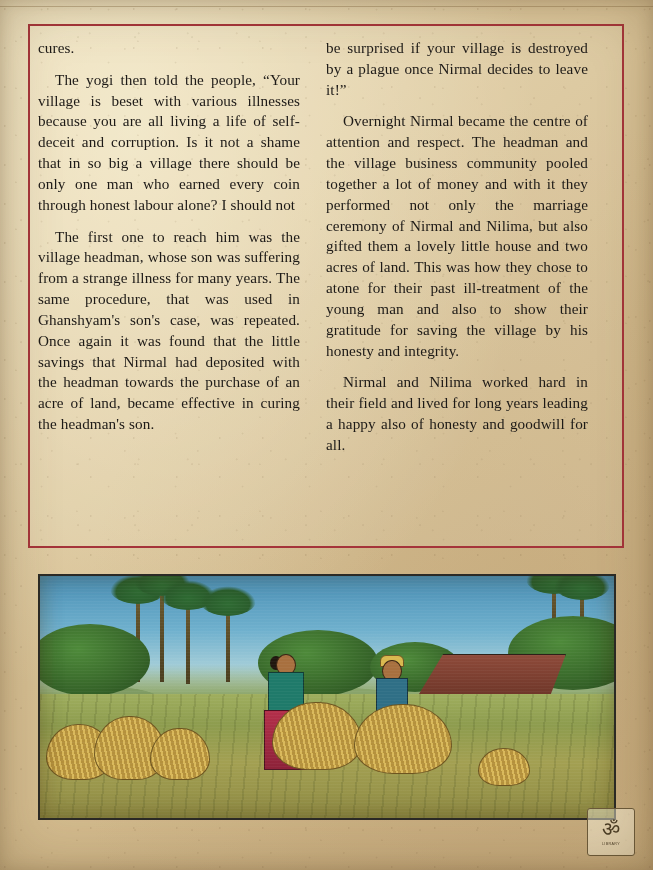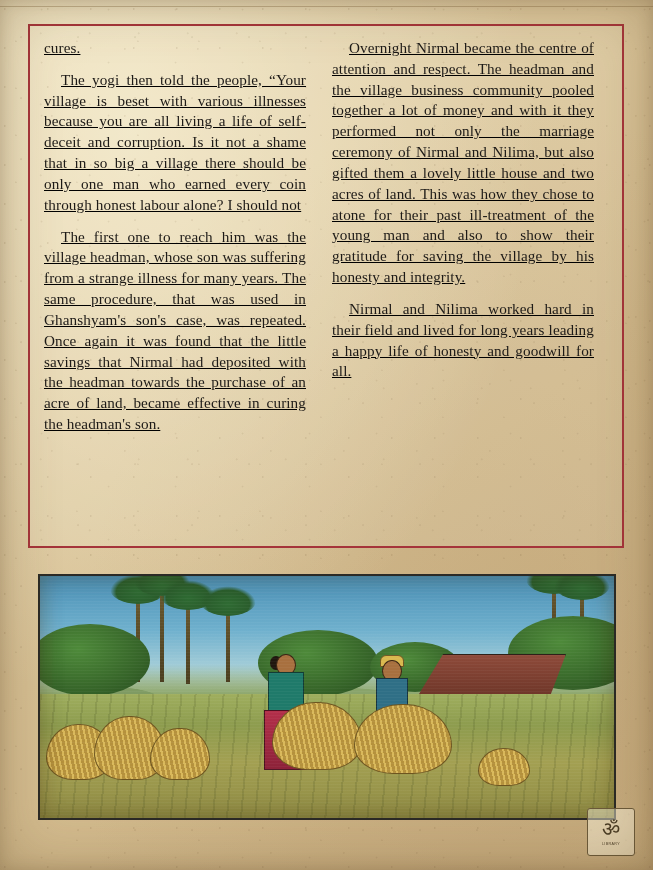--- a/index.html
+++ b/index.html
@@ -46,23 +46,22 @@
 
   
   .text-frame {
     position: absolute;
     left: 28px;
     top: 24px;
     width: 596px;
     height: 524px;
     border: 2px solid #a5343a;
     box-sizing: border-box;
-    padding: 12px 14px 10px 14px;
+    padding: 12px 14px 10px 8px;
     background: rgba(255,252,235,0.12);
-    text-decoration: underline;
   }
   .columns {
     display: flex;
     gap: 26px;
     height: 100%;
   }
   .col {
     width: 262px;
     font-size: 15.2px;
     line-height: 1.37;
@@ -233,22 +232,23 @@
   <div class="text-frame">
     <div class="columns">
 
       <div class="col">
         <p class="hang">cures.</p>
         <p class="indent">The yogi then told the people, “Your village is beset with various illnesses because you are all living a life of self-deceit and corruption. Is it not a shame that in so big a village there should be only one man who earned every coin through honest labour alone? I should not</p>
         <p class="indent">The first one to reach him was the village headman, whose son was suffering from a strange illness for many years. The same procedure, that was used in Ghanshyam's son's case, was repeated. Once again it was found that the little savings that Nirmal had deposited with the headman towards the purchase of an acre of land, became effective in curing the headman's son.</p>
       </div>
 
       <div class="col">
+        <p class="hang">be surprised if your village is destroyed by a plague once Nirmal decides to leave it!”</p>
         <p class="indent">Overnight Nirmal became the centre of attention and respect. The headman and the village business community pooled together a lot of money and with it they performed not only the marriage ceremony of Nirmal and Nilima, but also gifted them a lovely little house and two acres of land. This was how they chose to atone for their past ill-treatment of the young man and also to show their gratitude for saving the village by his honesty and integrity.</p>
-        <p class="indent">Nirmal and Nilima worked hard in their field and lived for long years leading a happy life of honesty and goodwill for all.</p>
+        <p class="indent">Nirmal and Nilima worked hard in their field and lived for long years leading a happy also of honesty and goodwill for all.</p>
       </div>
 
     </div>
   </div>
 
   <div class="illo-frame">
     <div class="illo">
       <div class="sky"></div>
       <div class="hills"></div>
 

